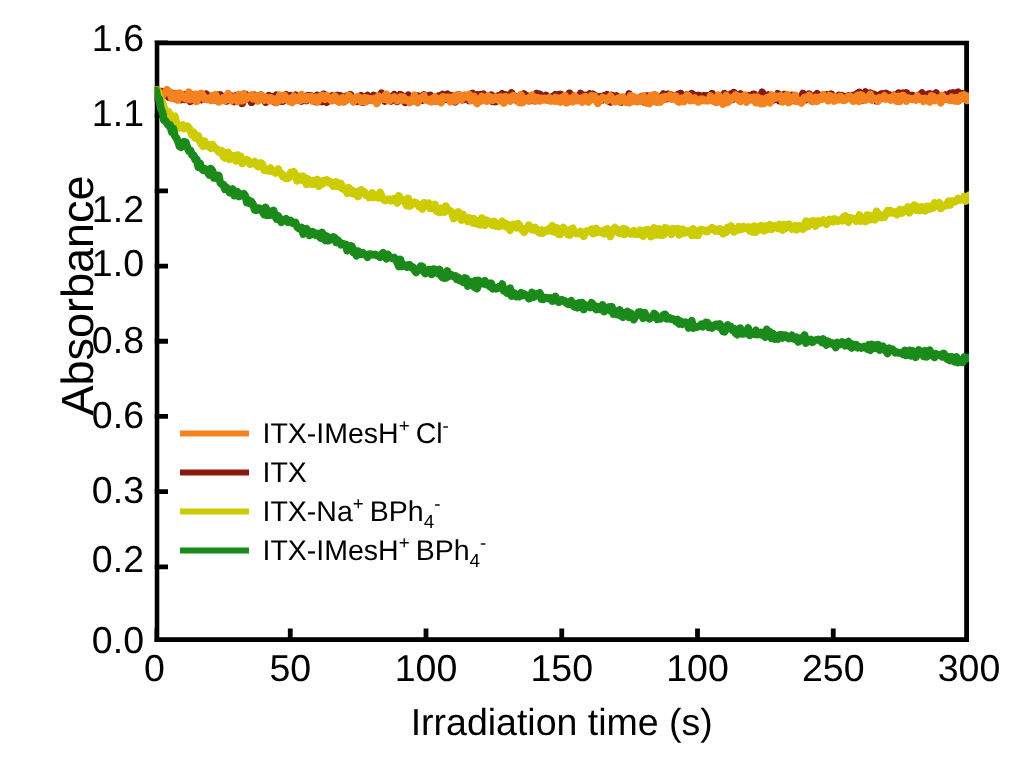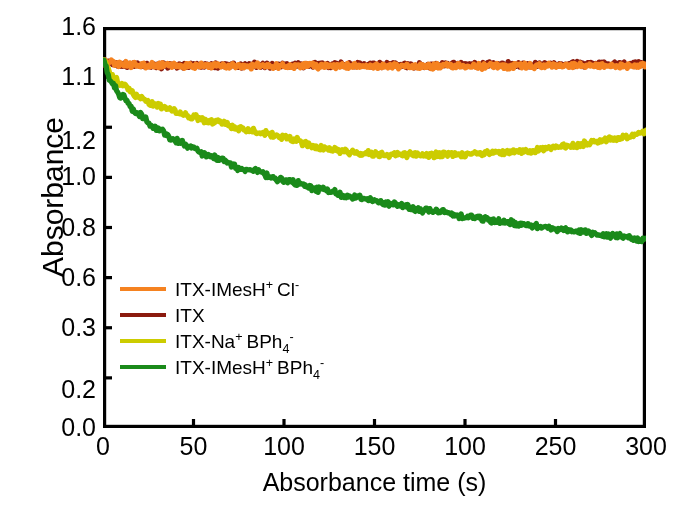--- a/index.html
+++ b/index.html
@@ -88,21 +88,21 @@
 </style>
 </head>
 <body>
 
 <div id="figure">
 
   <div id="ylabel">Absorbance</div>
 
   <div id="yticks">
       <div class="ytick" style="top: 415px;">0.0</div>
-      <div class="ytick" style="top: 377px;">0.2</div>
+      <div class="ytick" style="top: 361px;">0.2</div>
       <div class="ytick" style="top: 314.75px;">0.3</div>
       <div class="ytick" style="top: 264.625px;">0.6</div>
       <div class="ytick" style="top: 214.5px;">0.8</div>
       <div class="ytick" style="top: 164.375px;">1.0</div>
       <div class="ytick" style="top: 128px;">1.2</div>
       <div class="ytick" style="top: 64.125px;">1.1</div>
       <div class="ytick" style="top: 14px;">1.6</div>
     </div>
 
   <div id="plotwrap">
@@ -134,21 +134,21 @@
   <div id="xticks">
       <div class="xtick" style="left: 103px;">0</div>
       <div class="xtick" style="left: 193.5px;">50</div>
       <div class="xtick" style="left: 284px;">100</div>
       <div class="xtick" style="left: 374.5px;">150</div>
       <div class="xtick" style="left: 465px;">100</div>
       <div class="xtick" style="left: 555.5px;">250</div>
       <div class="xtick" style="left: 646px;">300</div>
     </div>
 
-  <div id="xlabel">Absorbance time (s)</div>
+  <div id="xlabel">Irradiation time (s)</div>
 
   <div id="legend">
       <div class="legend-row">
         <span class="legend-swatch" style="background: rgb(245, 130, 32);"></span>
         <span class="legend-text"><span>ITX-IMesH</span><sup>+</sup><span class="sp"></span><span>Cl</span><sup>-</sup></span>
       </div>
       <div class="legend-row">
         <span class="legend-swatch" style="background: rgb(139, 26, 14);"></span>
         <span class="legend-text"><span>ITX</span></span>
       </div>

